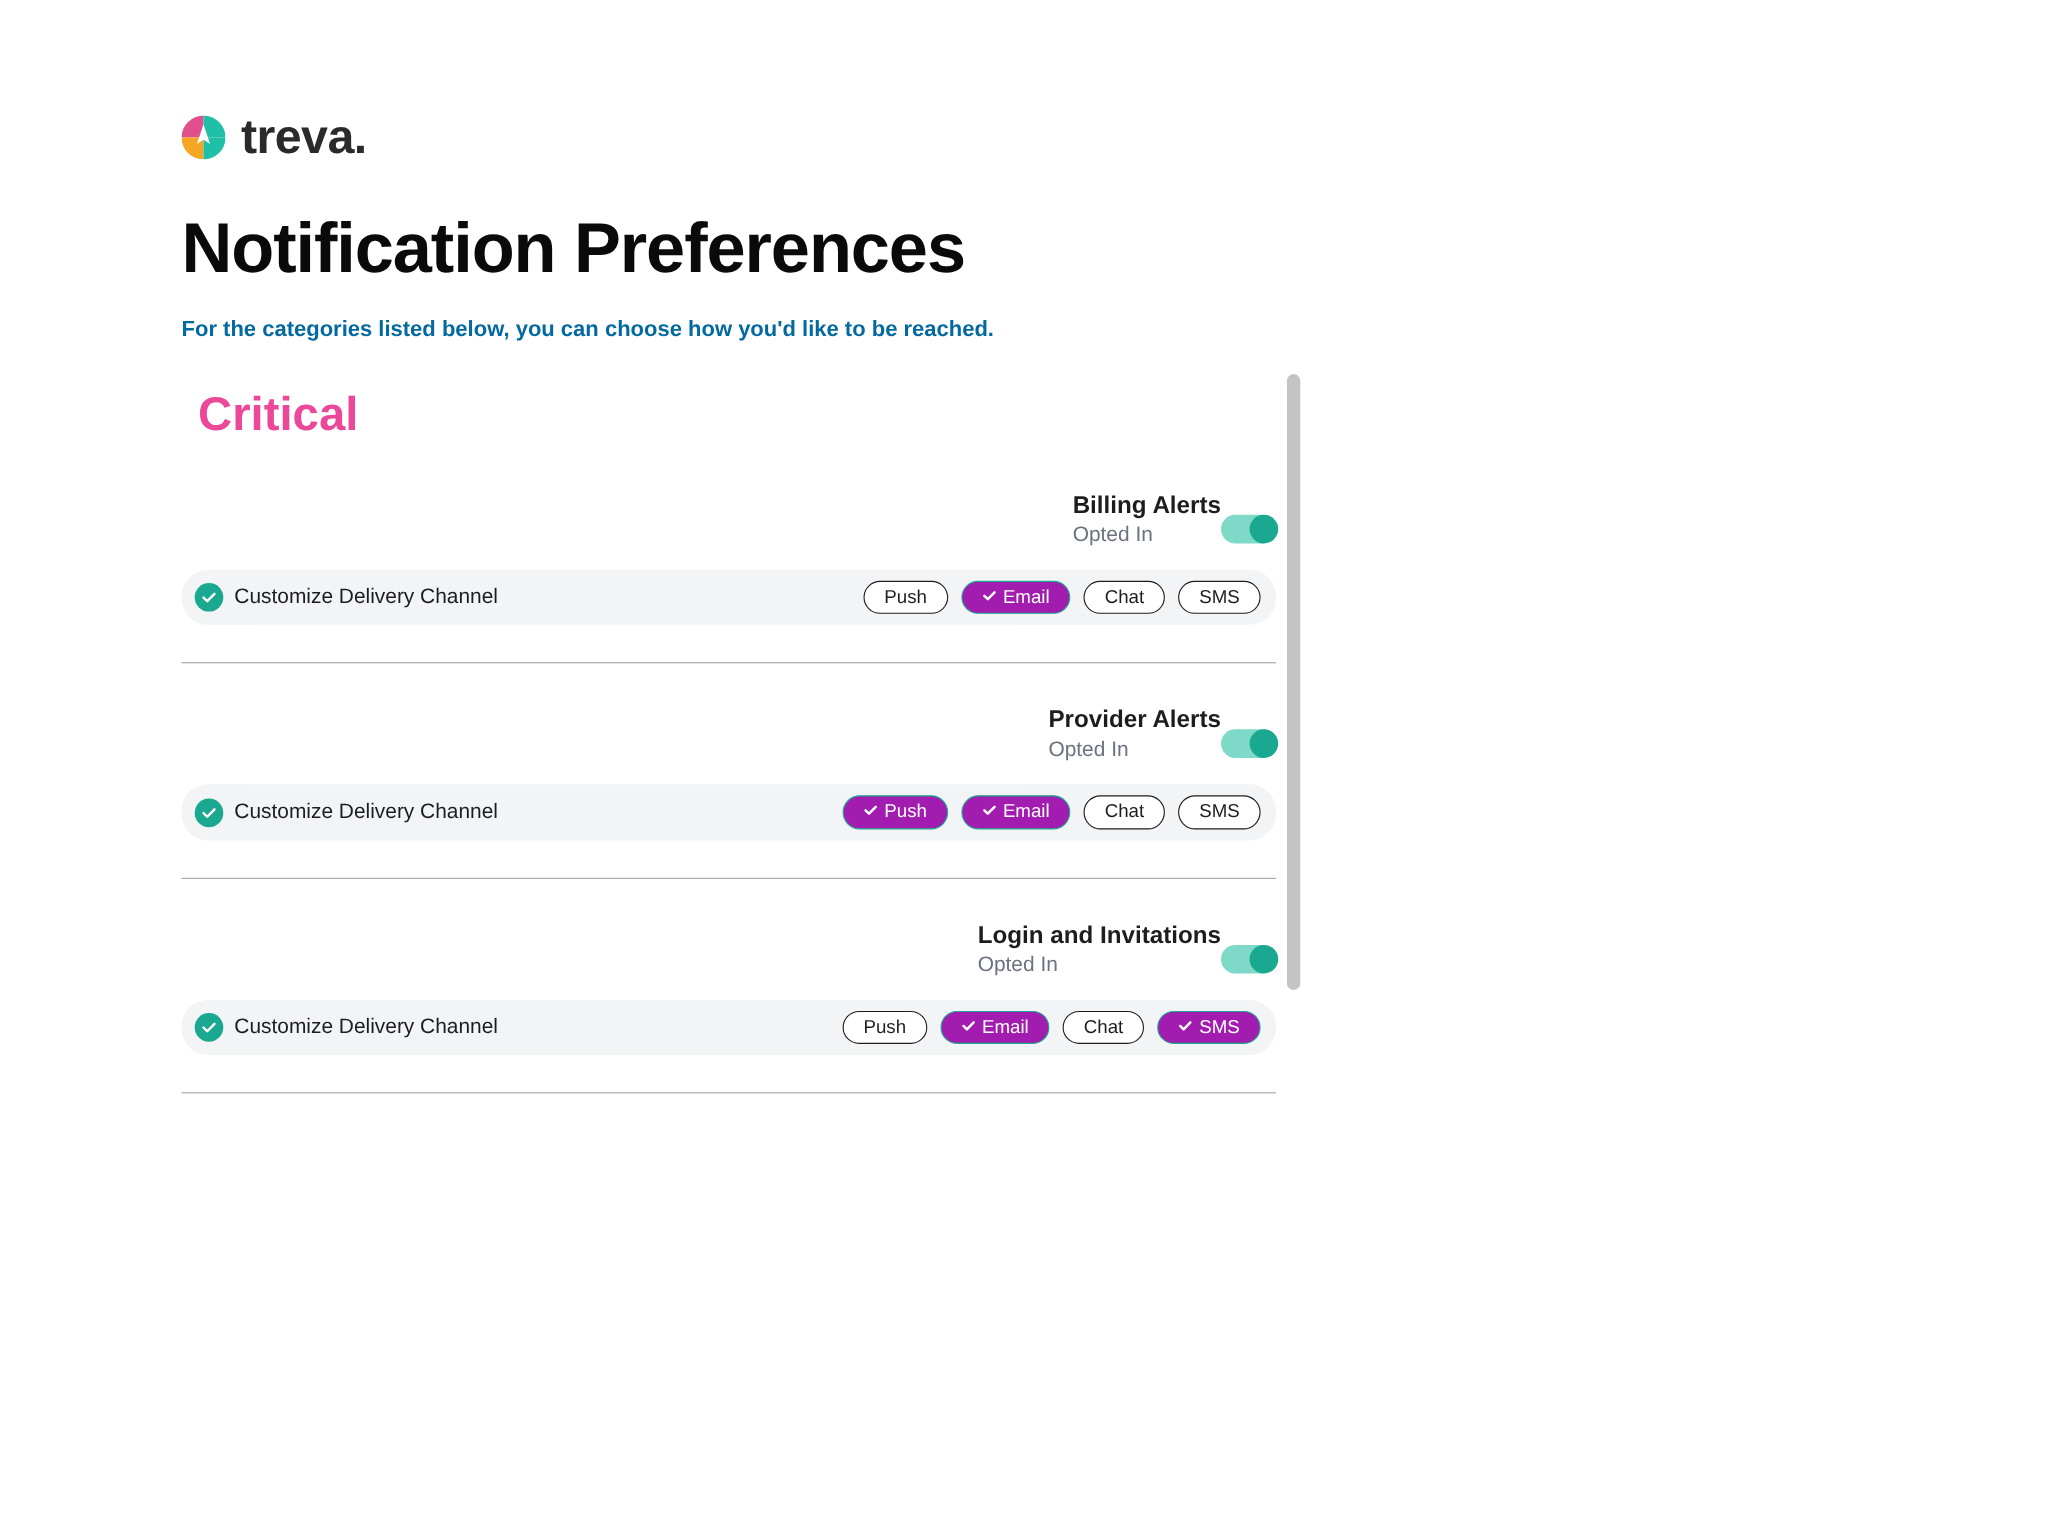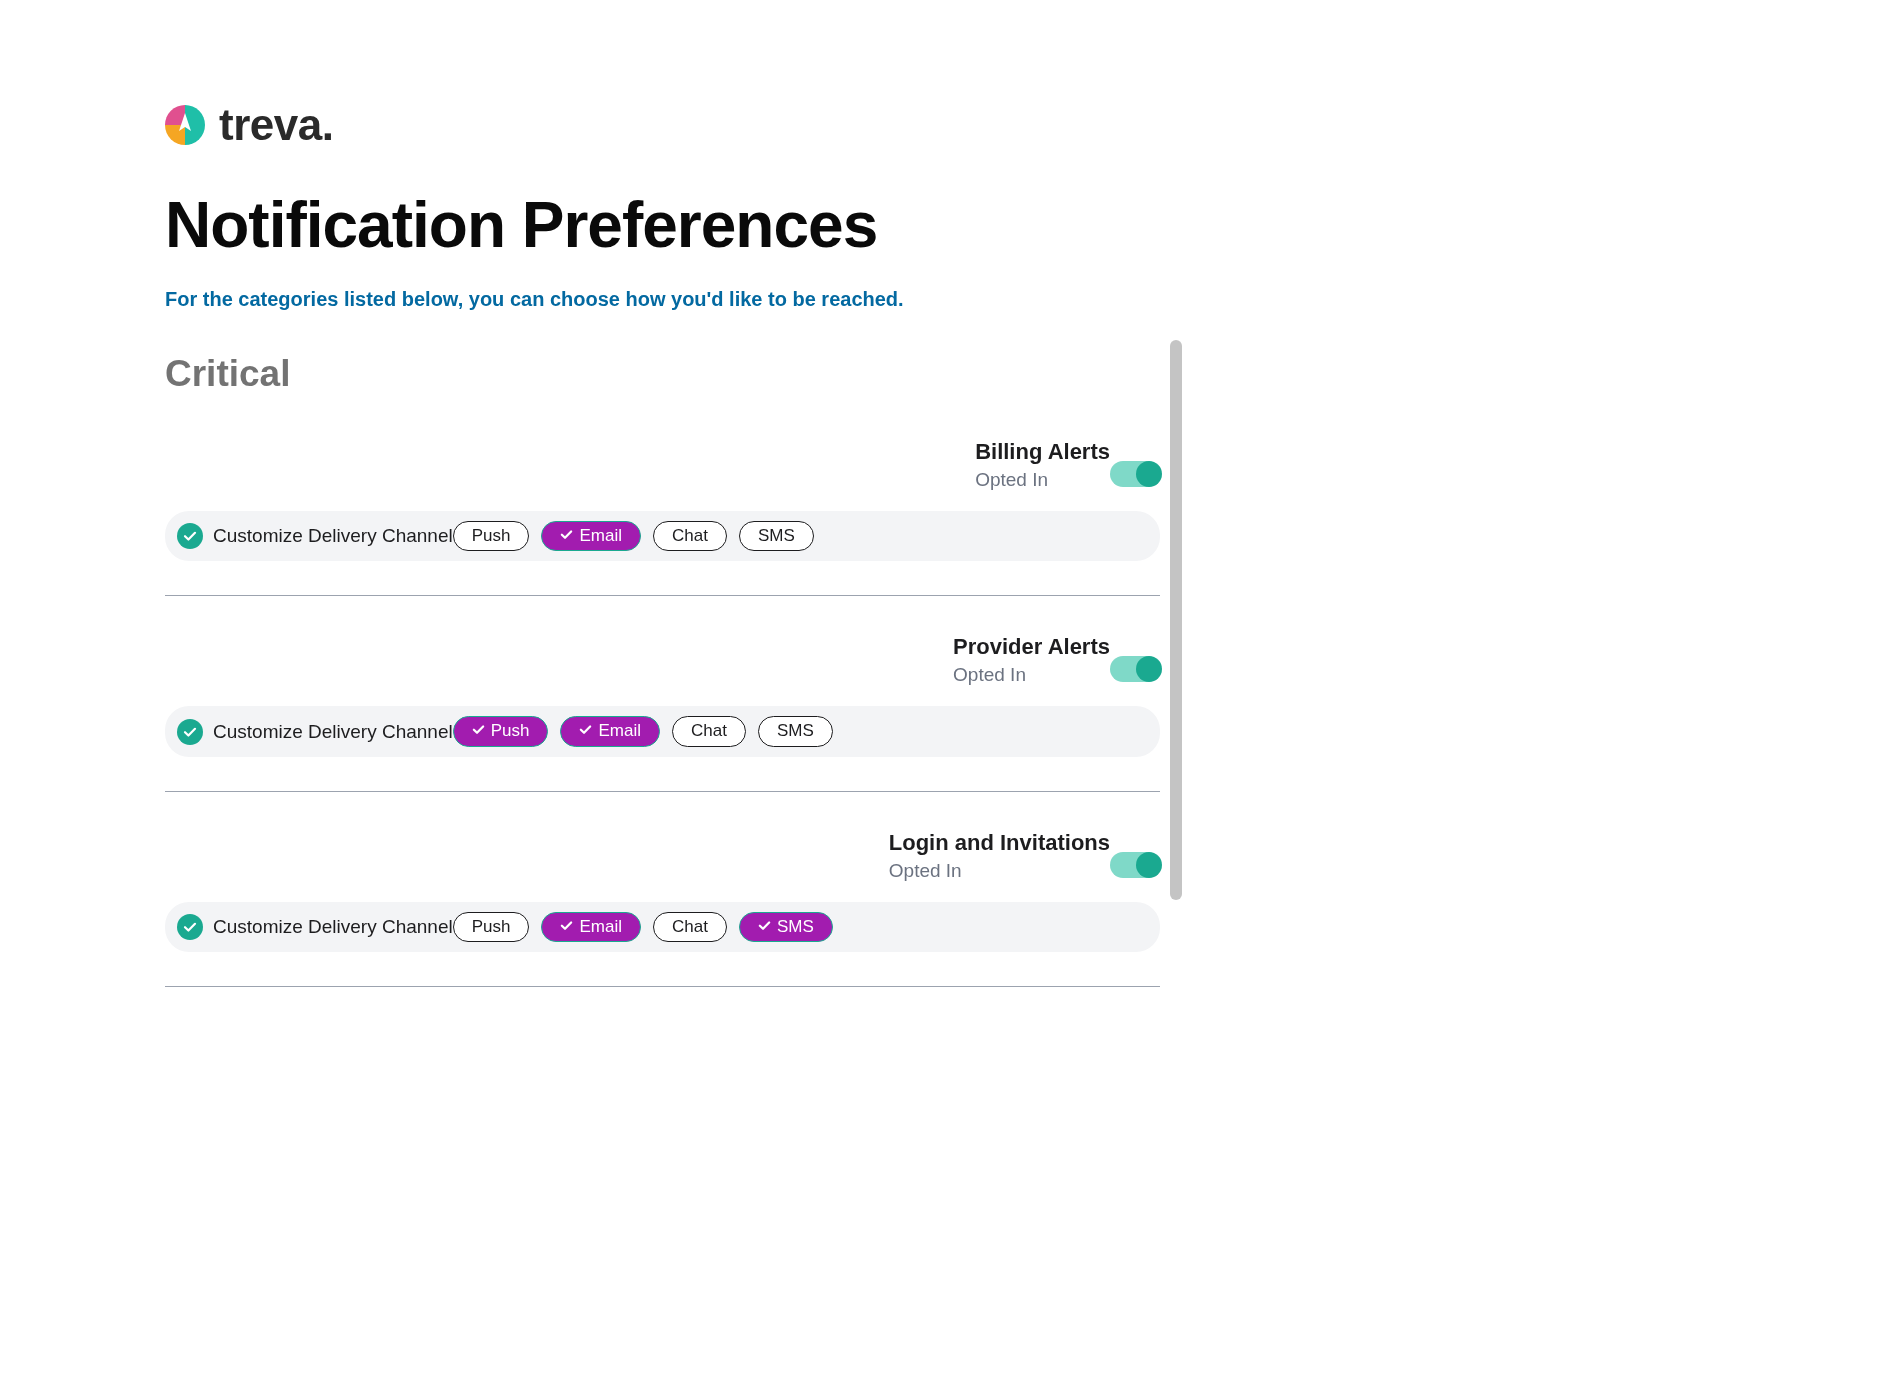--- a/index.html
+++ b/index.html
@@ -75,24 +75,25 @@
   letter-spacing: -1px;
   margin-bottom: 26px;
 }
 .page-subtitle {
   font-size: 20px;
   color: #0369a1;
   margin-bottom: 42px;
   font-weight: bold;
 }
 .section-title {
-  font-size: 37px;
+  font-size: 43px;
   font-weight: 800;
-  color: #737373;
+  color: #ec4899;
   margin-bottom: 44px;
+  margin-left: 15px;
 }
 .group {
   margin-bottom: 0;
 }
 .group-header {
   display: flex;
   justify-content: flex-end;
   align-items: flex-start;
   margin-bottom: 20px;
 }
@@ -124,21 +125,21 @@
   position: absolute;
   right: -2px;
   top: 0;
 }
 .panel {
   background: #f3f4f6;
   border-radius: 24px;
   padding: 10px 14px 10px 12px;
   display: flex;
   align-items: center;
-  justify-content: flex-start;
+  justify-content: space-between;
   margin-bottom: 34px;
 }
 .panel-left {
   display: flex;
   align-items: center;
   gap: 10px;
 }
 .check-badge {
   width: 26px;
   height: 26px;

